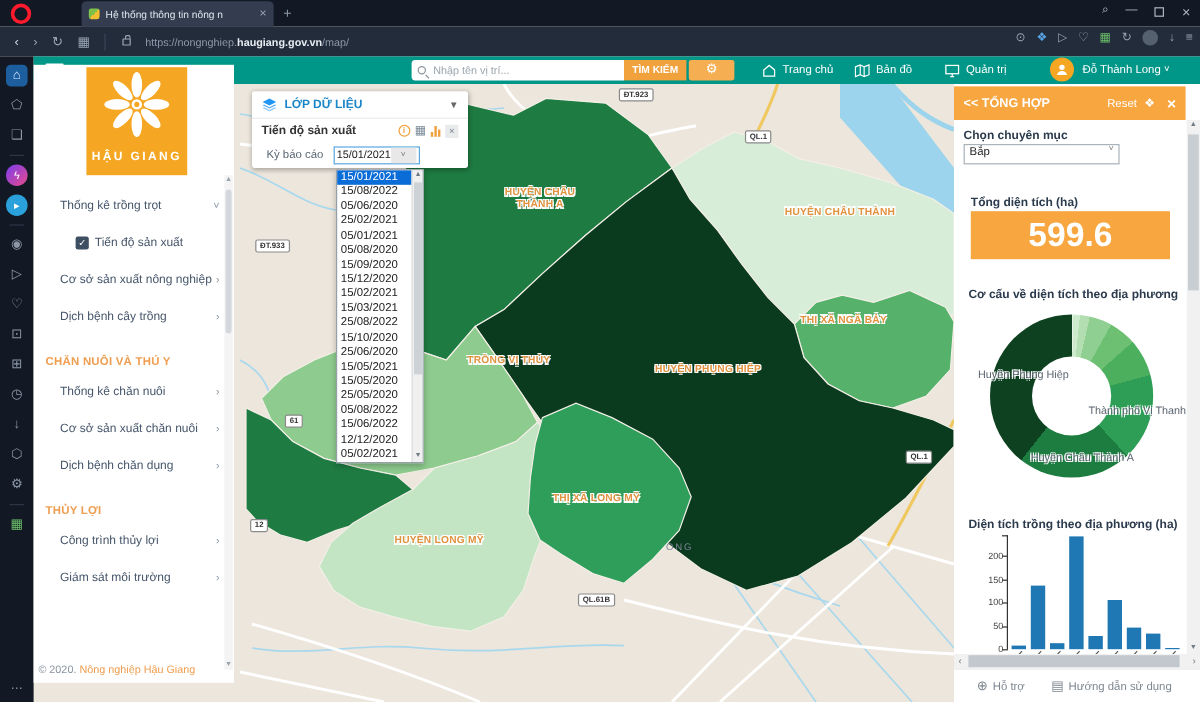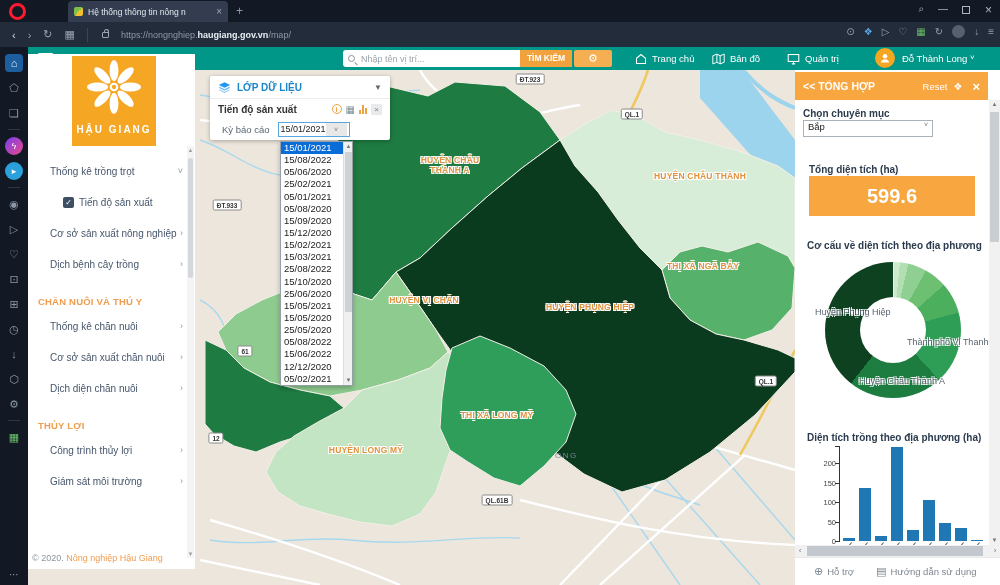--- a/index.html
+++ b/index.html
@@ -123,21 +123,21 @@
   .rp-title{font-weight:bold;font-size:10.5px;flex:1;}
   .rp-reset{font-size:9.5px;}
   .rp-reset-ic{font-size:10px;}
   .rp-close{font-size:13px;font-weight:bold;margin-left:4px;}
   .rp-label{position:absolute;font-size:10px;font-weight:bold;color:#2b3b4d;}
   .rp-select{position:absolute;left:8px;top:50px;width:130px;height:17px;border:1px solid #aab2ba;background:#fff;
     font-size:9.5px;color:#222;display:flex;align-items:flex-start;padding:0 4px;}
   .rp-select span{flex:1;}
   .rp-select i{font-style:normal;color:#777;font-size:7px;}
   .total-box{position:absolute;left:14px;top:106px;width:166px;height:40px;background:#f8a640;color:#fff;
-    font-size:20px;font-weight:bold;text-align:center;line-height:40px;}
+    font-size:28px;font-weight:bold;text-align:center;line-height:40px;}
   .donut{position:absolute;left:30px;top:192px;width:136px;height:136px;border-radius:50%;}
   .donut-hole{position:absolute;left:65px;top:227px;width:66px;height:66px;border-radius:50%;background:#fff;}
   .donut-label{position:absolute;font-size:9px;color:#5a6470;white-space:nowrap;
     text-shadow:1px 1px 0 #fff,-1px -1px 0 #fff,1px -1px 0 #fff,-1px 1px 0 #fff;}
   .bar-area{position:absolute;left:0;top:376px;width:193px;height:100px;}
   .bar-axis{position:absolute;left:44px;top:0px;width:1px;height:95px;background:#333;}
   .bar-tick{position:absolute;right:152px;font-size:7.5px;color:#444;transform:translateY(-50%);}
   .bar-tickmark{position:absolute;left:40px;width:5px;height:1px;background:#333;}
   .bar{position:absolute;background:#1f77b4;width:12px;}
   .bar-scribble{position:absolute;width:8px;height:1px;background:#555;transform:rotate(-48deg);}
@@ -255,21 +255,21 @@
         <path fill="#8ecb8e" d="M332,262 L348,292 L372,300 L396,272 L410,292 L436,330 L448,352 L430,368 L398,380 L362,390 L330,396 L300,390 L270,382 L244,368 L226,350 L218,332 L236,314 L262,300 L292,288 L314,276 Z"></path>
         <path fill="#1e7b41" d="M205,340 L226,350 L244,368 L270,382 L300,390 L330,396 L344,408 L332,424 L306,434 L280,442 L256,452 L234,446 L214,434 L205,424 Z"></path>
         <path fill="#c3e5c3" d="M344,408 L362,390 L398,380 L430,368 L448,352 L466,372 L486,394 L470,416 L456,436 L446,462 L436,492 L420,514 L392,526 L360,522 L328,514 L300,506 L278,492 L266,472 L276,452 L294,436 L318,422 Z"></path>
         <path fill="#2f9e5b" d="M452,348 L480,336 L510,348 L544,366 L566,390 L576,414 L566,442 L544,466 L520,486 L494,478 L468,462 L450,450 L440,428 L442,398 L446,370 Z"></path>
       </g>
     </svg>
     <div id="map-overlay">
         <div class="dlabel wrap" style="left: 250px; top: 95px;">HUYỆN CHÂU THÀNH A</div>
         <div class="dlabel" style="left: 500px; top: 106px;">HUYỆN CHÂU THÀNH</div>
         <div class="dlabel" style="left: 503px; top: 196px;">THỊ XÃ NGÃ BẢY</div>
-        <div class="dlabel" style="left: 224px; top: 230px;">HUYỆN VỊ CHĂN</div>
+        <div class="dlabel" style="left: 224px; top: 230px;">TRỒNG VỊ THỦY</div>
         <div class="dlabel" style="left: 390px; top: 237px;">HUYỆN PHỤNG HIỆP</div>
         <div class="dlabel" style="left: 297px; top: 345px;">THỊ XÃ LONG MỸ</div>
         <div class="dlabel" style="left: 166px; top: 380px;">HUYỆN LONG MỸ</div>
         <div class="badge" style="left: 330px; top: 9px;">ĐT.923</div>
         <div class="badge" style="left: 432px; top: 44px;">QL.1</div>
         <div class="badge" style="left: 27px; top: 135px;">ĐT.933</div>
         <div class="badge" style="left: 45px; top: 281px;">61</div>
         <div class="badge" style="left: 16px; top: 368px;">12</div>
         <div class="badge" style="left: 566px; top: 311px;">QL.1</div>
         <div class="badge" style="left: 297px; top: 430px;">QL.61B</div>
@@ -341,21 +341,21 @@
       <div class="logo-text">HẬU GIANG</div>
     </div>
     <div class="side-menu" id="side-menu">
         <div class="menu-item"><span>Thống kê trồng trọt</span><span class="mi-suffix">˅</span></div>
         <div class="menu-item cbrow"><div class="cb">✓</div><span class="cb-label">Tiến độ sản xuất</span></div>
         <div class="menu-item"><span>Cơ sở sản xuất nông nghiệp</span><span class="mi-suffix">›</span></div>
         <div class="menu-item"><span>Dịch bệnh cây trồng</span><span class="mi-suffix">›</span></div>
         <div class="menu-section">CHĂN NUÔI VÀ THÚ Y</div>
         <div class="menu-item"><span>Thống kê chăn nuôi</span><span class="mi-suffix">›</span></div>
         <div class="menu-item"><span>Cơ sở sản xuất chăn nuôi</span><span class="mi-suffix">›</span></div>
-        <div class="menu-item"><span>Dịch diện chăn nuôi</span><span class="mi-suffix">›</span></div>
+        <div class="menu-item"><span>Dịch bệnh chăn dụng</span><span class="mi-suffix">›</span></div>
         <div class="menu-section">THỦY LỢI</div>
         <div class="menu-item"><span>Công trình thủy lợi</span><span class="mi-suffix">›</span></div>
         <div class="menu-item"><span>Giám sát môi trường</span><span class="mi-suffix">›</span></div>
       </div>
     <div class="side-scroll">
       <div class="scroll-arrow" style="top:0;">▲</div>
       <div class="thumb"></div>
       <div class="scroll-arrow" style="bottom:0;">▼</div>
     </div>
     <div class="side-footer">

